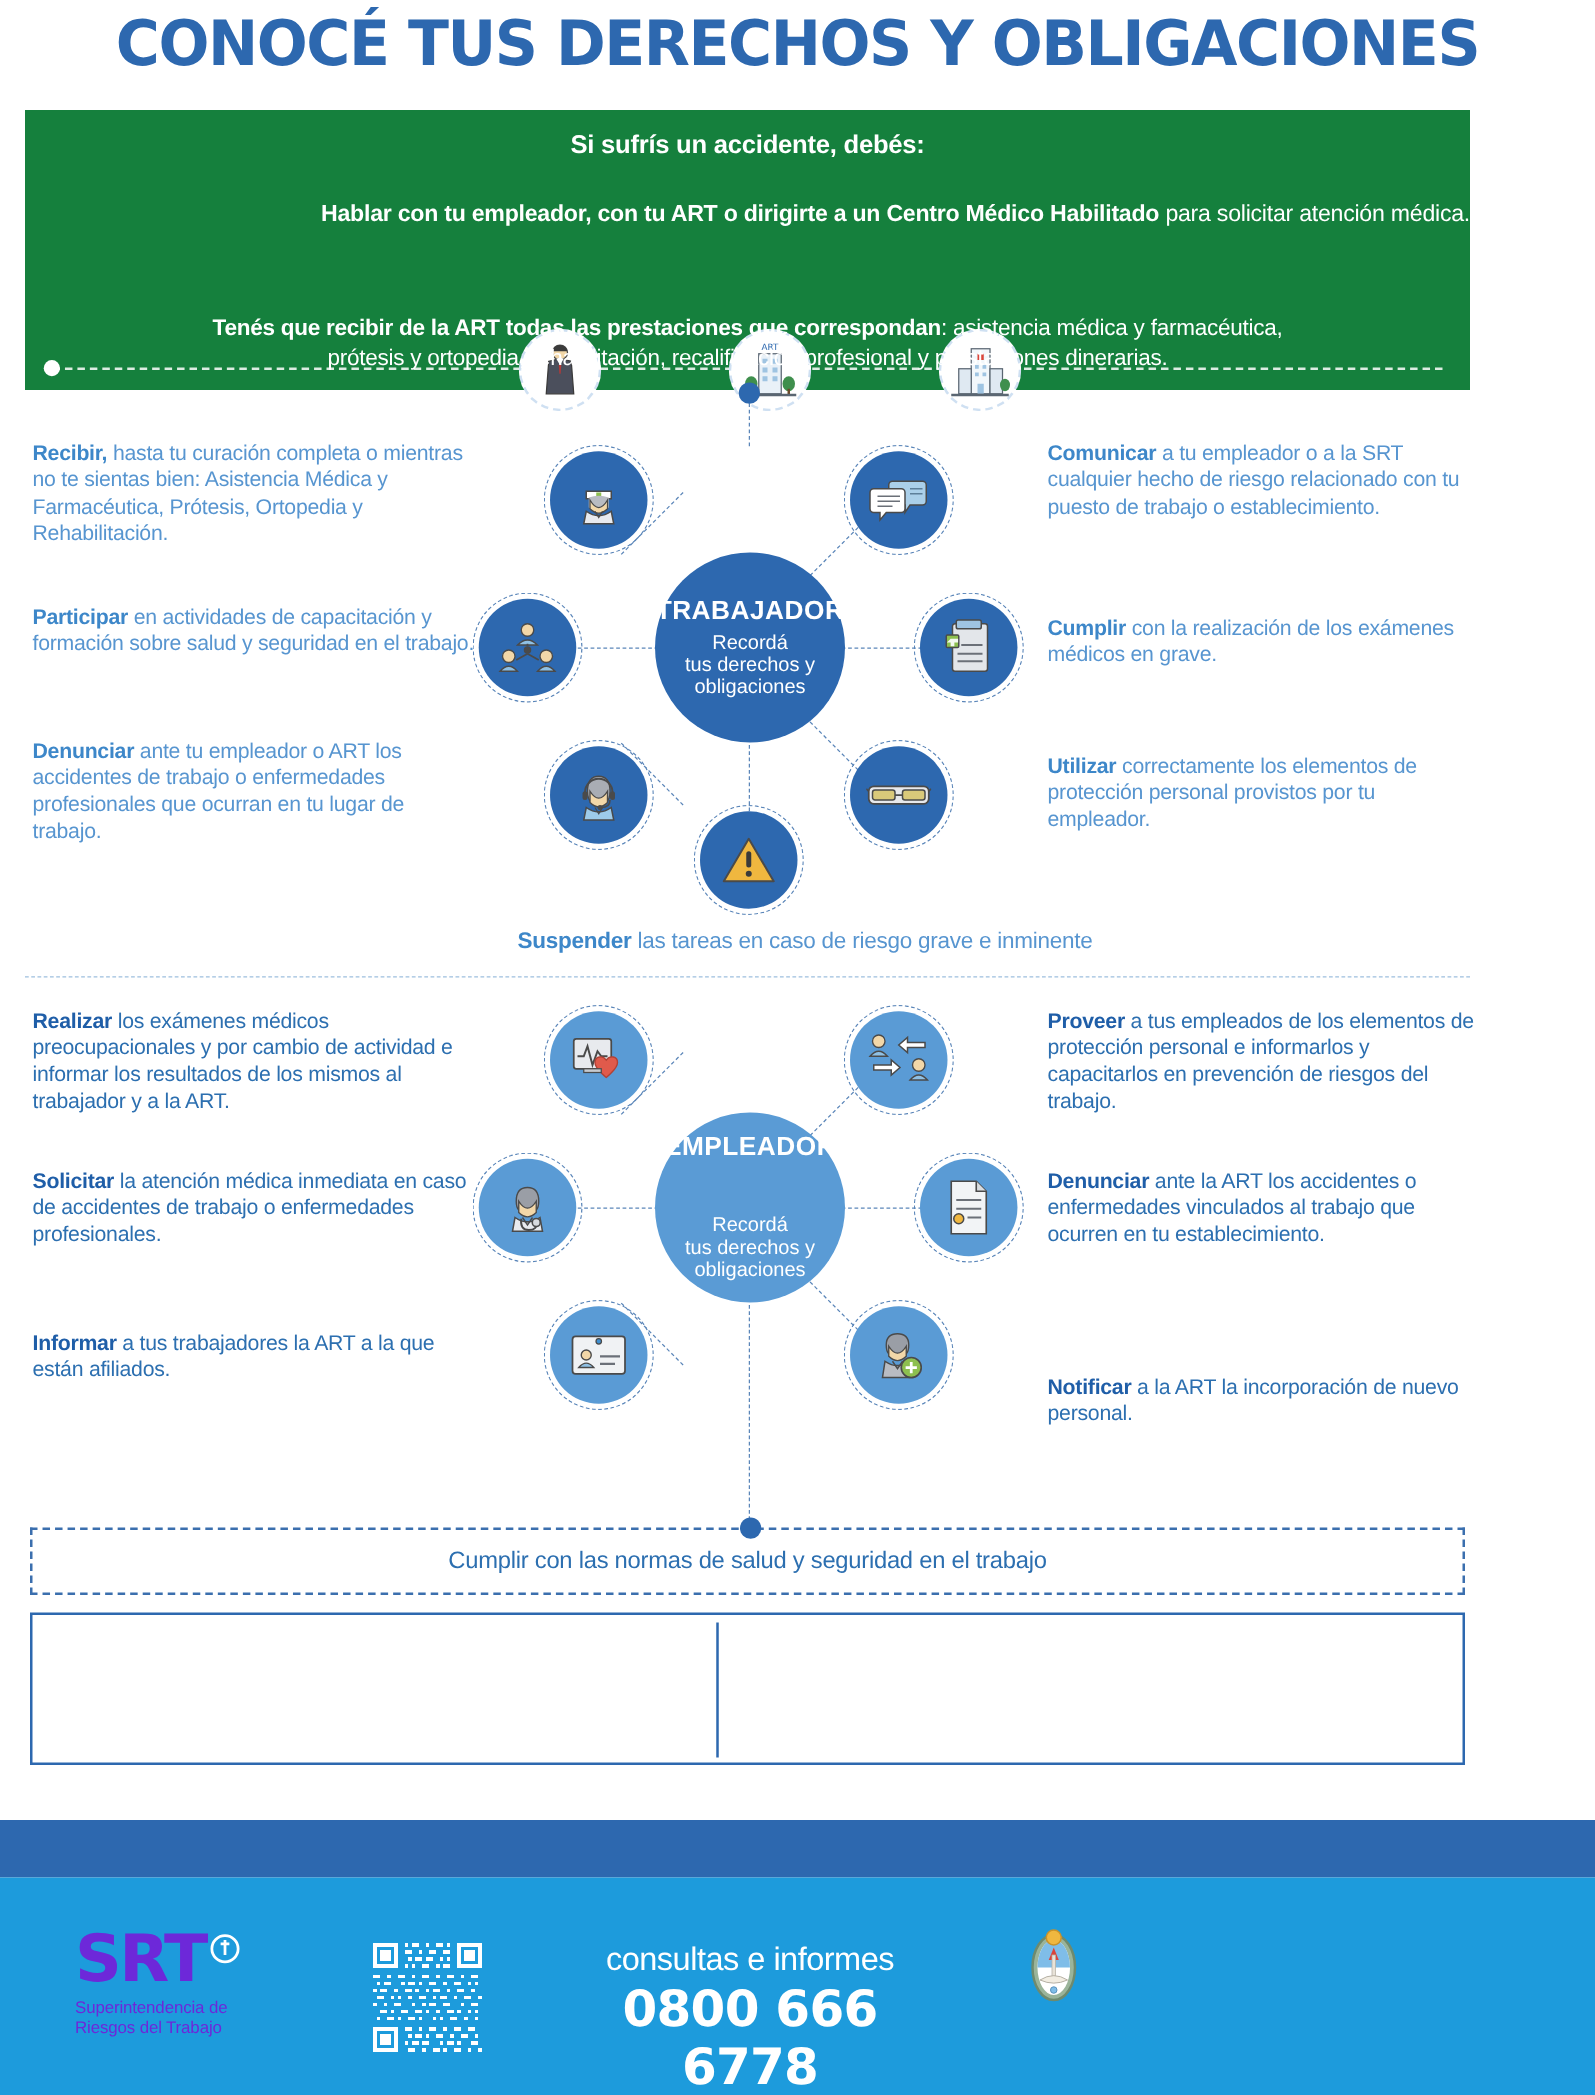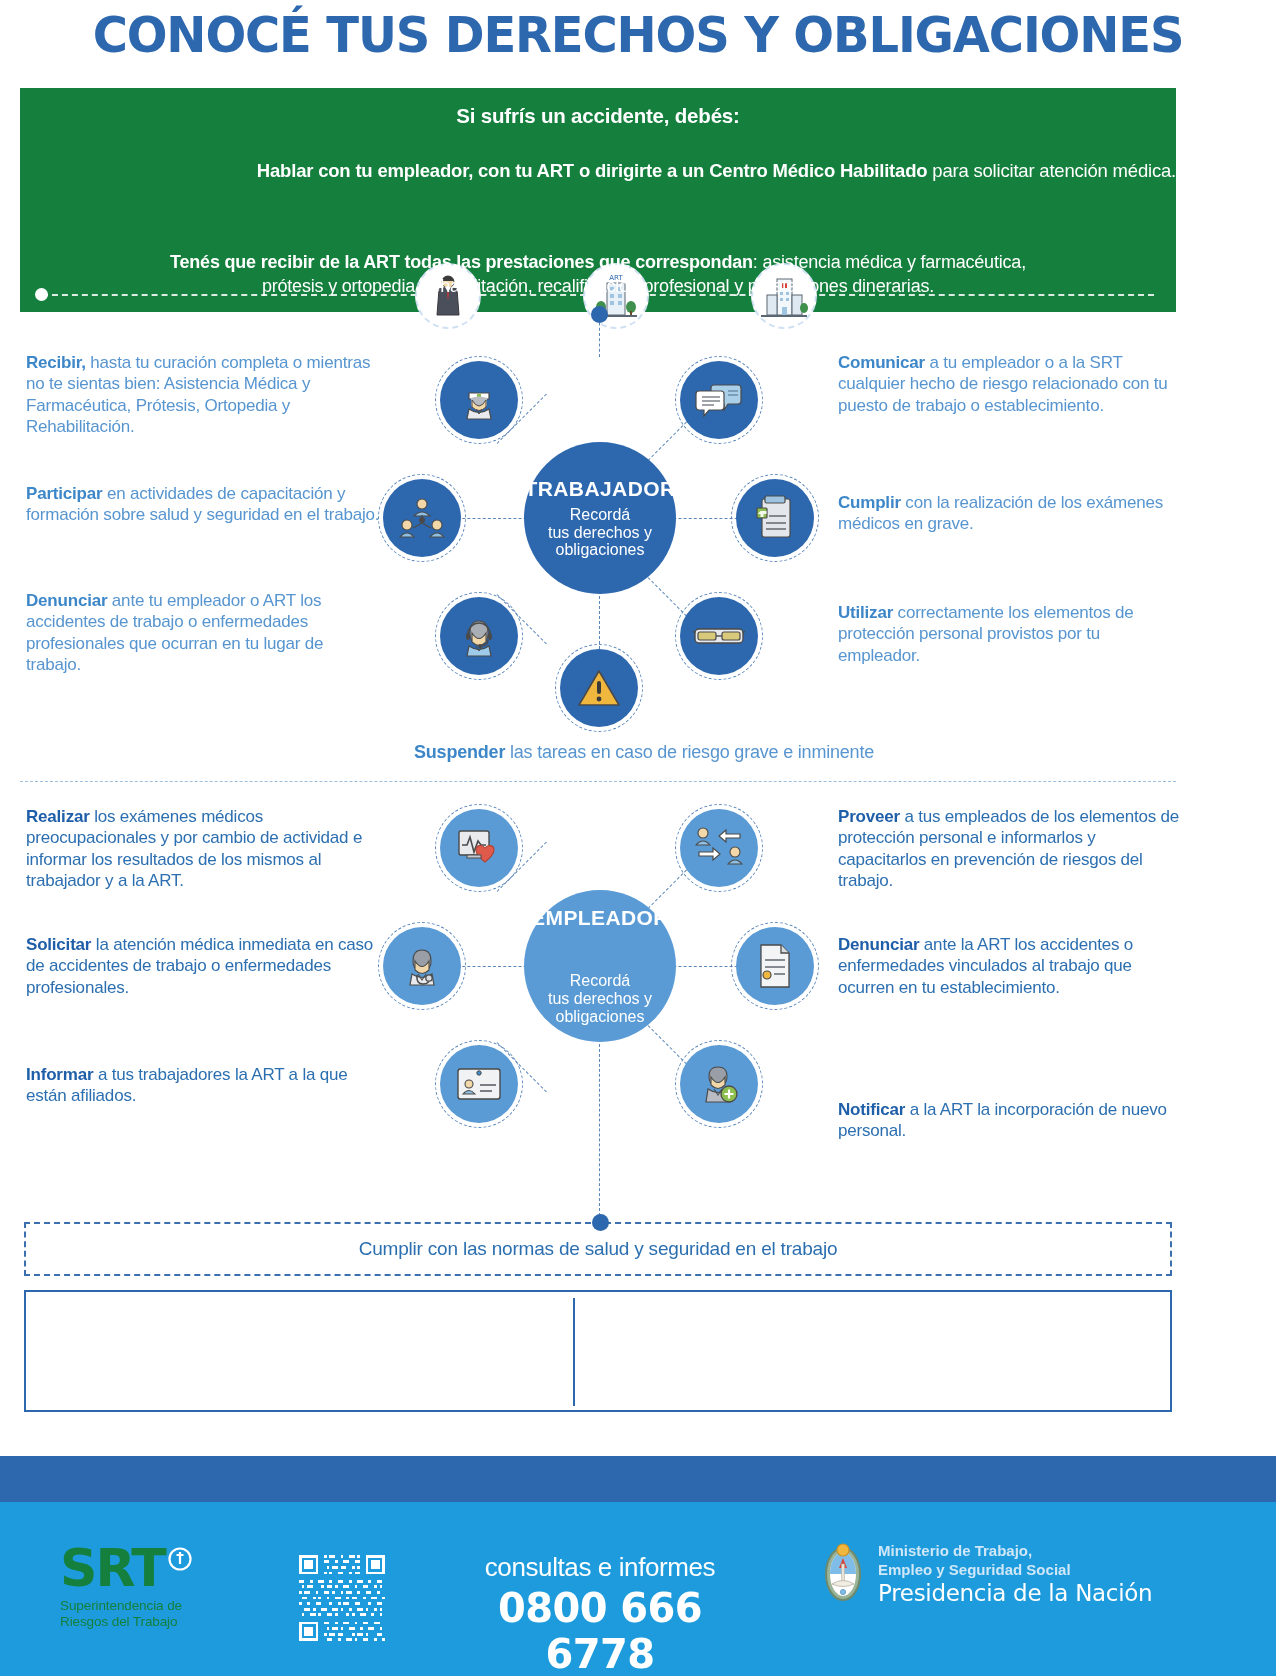--- a/index.html
+++ b/index.html
@@ -119,21 +119,21 @@
     border-left:2.2px solid #2D68AF;
   }
 
   
   .foot-band-dark {
     position:absolute; left:0; top:1456px; width:1276px; height:46px; background:#2D68AF;
   }
   .foot-band {
     position:absolute; left:0; top:1502px; width:1276px; height:174px; background:#1D9BDC;
   }
-  .srt-logo { position:absolute; left:60px; top:1544px; width:210px; color:#15803d; }
+  .srt-logo { position:absolute; left:60px; top:1544px; width:210px; color:#6d28d9; }
   .srt-mark { font-family:"DejaVu Sans", sans-serif; font-weight:bold; font-size:52px; letter-spacing:-2px; line-height:0.96; }
   .srt-sub { font-size:13.5px; line-height:1.18; margin-top:4px; letter-spacing:-0.1px; }
   .qr { position:absolute; left:296px; top:1552px; width:92px; height:92px; }
   .consultas {
     position:absolute; left:440px; top:1552px; width:320px; text-align:center; color:#ffffff;
   }
   .consultas .c1 { font-size:26px; letter-spacing:-0.4px; }
   .consultas .c2 { font-family:"DejaVu Sans", sans-serif; font-weight:bold; font-size:40px; letter-spacing:-0.6px; margin-top:2px; }
   .minis { position:absolute; left:820px; top:1540px; display:flex; align-items:center; gap:12px; }
   .minis-txt { color:#ffffff; }
@@ -598,20 +598,15 @@
     <svg width="46" height="68" viewBox="0 0 46 68">
       <ellipse cx="23" cy="34" rx="17" ry="26" fill="#9ab49a" stroke="#6e8a6e" stroke-width="2"></ellipse>
       <ellipse cx="23" cy="34" rx="13" ry="22" fill="#ffffff"></ellipse>
       <path d="M10 34 a13 22 0 0 1 26 0 z" fill="#7fbde8"></path>
       <circle cx="23" cy="10" r="6" fill="#F0B73F" stroke="#c9922a" stroke-width="1.2"></circle>
       <path d="M23 18 l-4 10 h8 z" fill="#d9443a"></path>
       <rect x="21.6" y="24" width="2.8" height="20" fill="#e8e3d8" stroke="#b6b0a4" stroke-width="0.6"></rect>
       <path d="M12 44 q11 -7 22 0 q-11 5 -22 0z" fill="#f2ede2" stroke="#b6b0a4" stroke-width="0.8"></path>
       <circle cx="23" cy="52" r="2.6" fill="#7fbde8" stroke="#5a93bd" stroke-width="0.8"></circle>
     </svg>
-    <div class="minis-txt">
-      <div class="m1">Ministerio de Trabajo,</div>
-      <div class="m1">Empleo y Seguridad Social</div>
-      <div class="m2">Presidencia de la Nación</div>
-    </div>
   </div>
 
 </div>
 
 </body></html>

